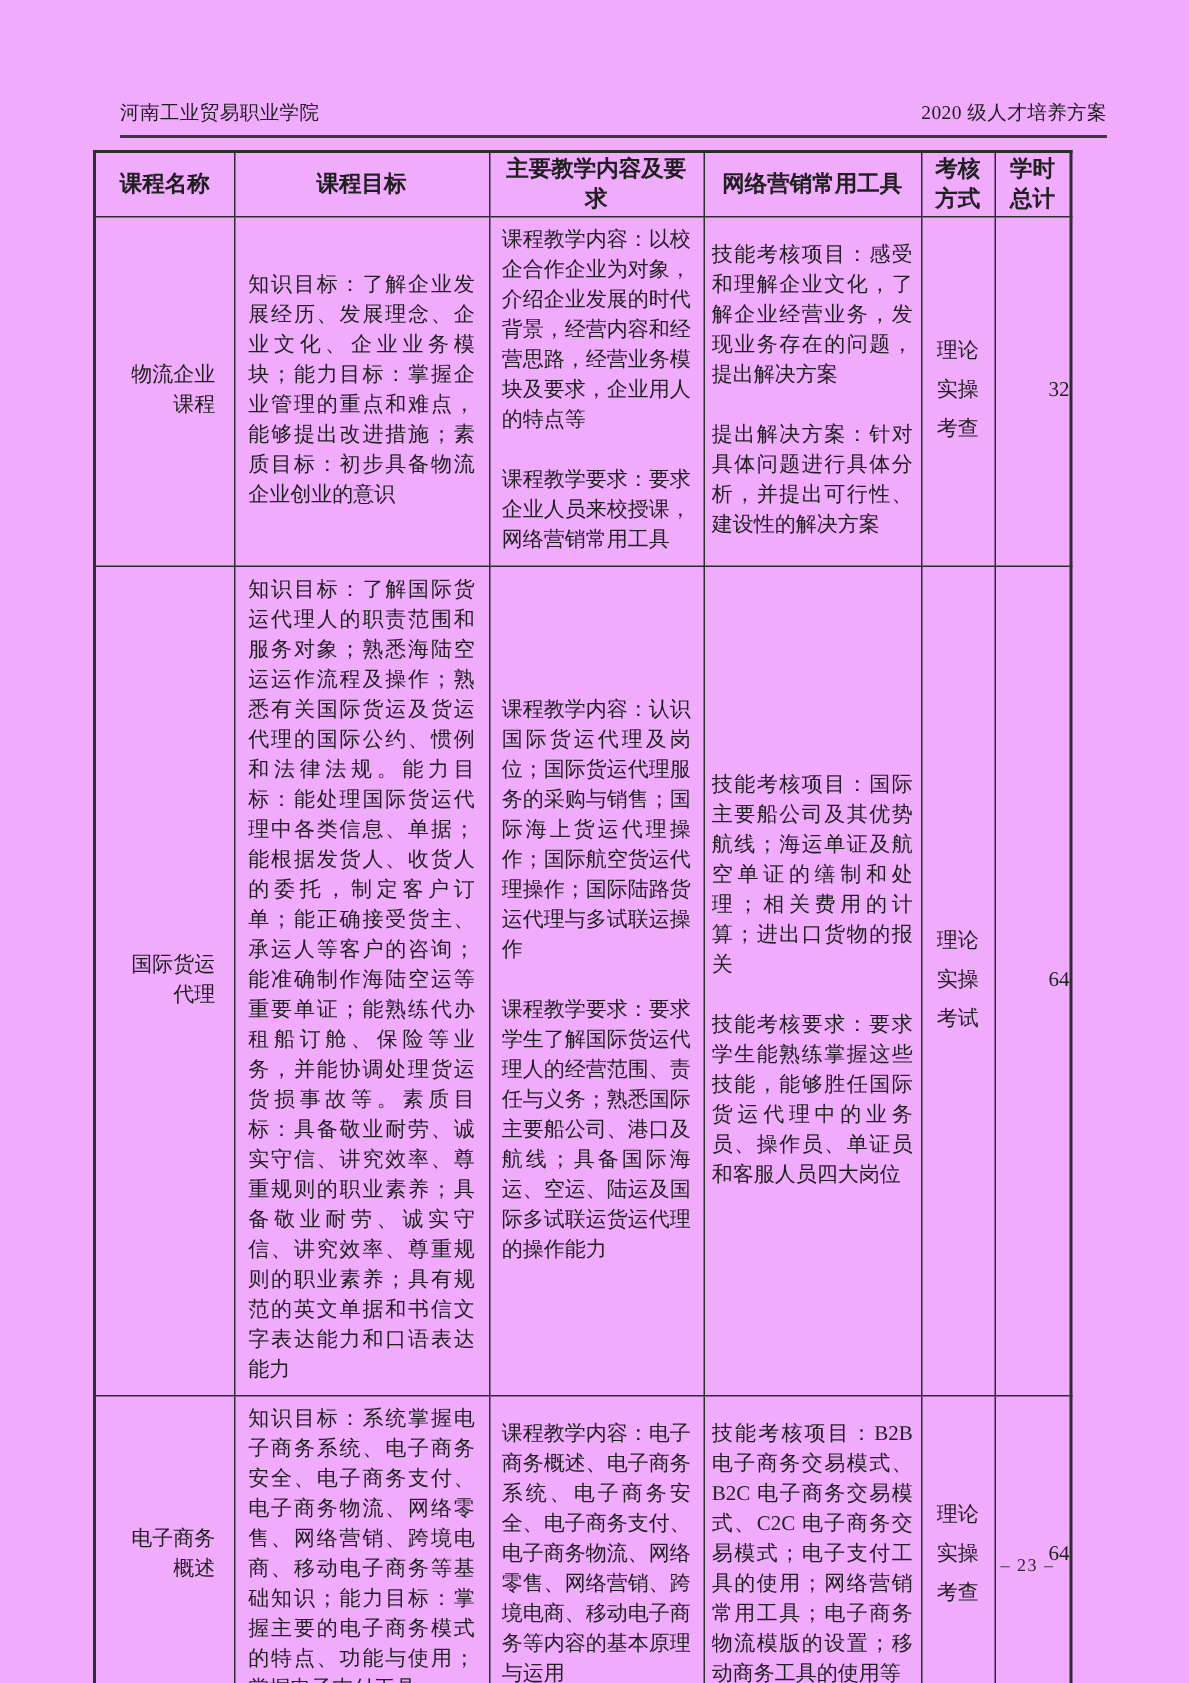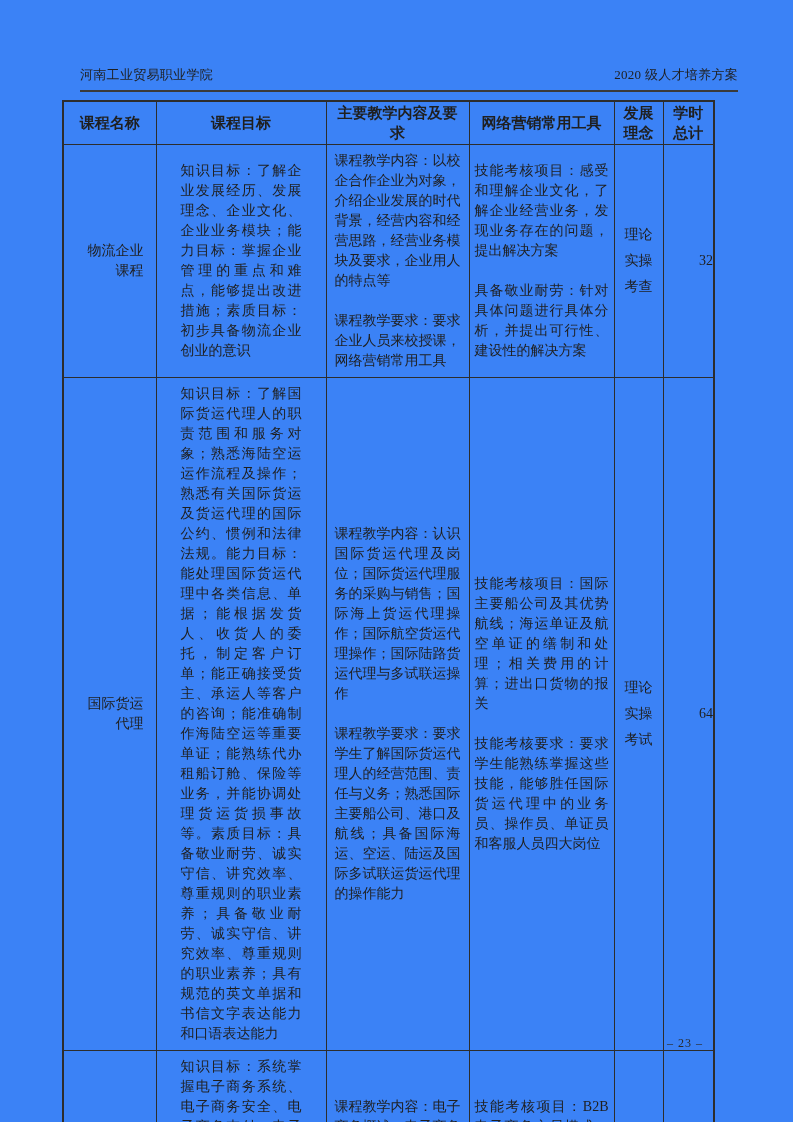--- a/index.html
+++ b/index.html
@@ -6,21 +6,21 @@
   html, body { width: 793px; height: 1122px; }
   body {
     background: #fcfcfb;
     font-family: "Liberation Serif", serif;
     color: #1f1f1f;
   }
   .page {
     position: relative;
     width: 793px;
     height: 1122px;
-    background: #3b82f6;
+    background: #f0abfc;
     overflow: hidden;
   }
   
   .page-header {
     position: absolute;
     left: 80px;
     top: 66px;
     width: 658px;
     display: flex;
     justify-content: space-between;
@@ -55,21 +55,21 @@
   .course-table td {
     font-size: 14px;
     line-height: 20px;
     vertical-align: middle;
   }
   .course-table td p + p { margin-top: 20px; }
   tr.row-1 { height: 218px; }
   tr.row-2 { height: 485px; }
   tr.row-3 { height: 177px; }
   td.cell-name   { padding: 0 12px; text-align: right; }
-  td.cell-obj    { padding: 6px 24px; text-align: justify; text-justify: inter-ideograph; }
+  td.cell-obj    { padding: 6px 9px; text-align: justify; text-justify: inter-ideograph; }
   td.cell-teach  { padding: 6px 8px; text-align: justify; text-justify: inter-ideograph; }
   td.cell-assess { padding: 6px 5px; text-align: justify; text-justify: inter-ideograph; }
   td.cell-method { text-align: center; line-height: 26px; padding: 2px; }
   td.cell-hours  { text-align: right; }
   
   .page-footer {
     position: absolute;
     left: 62px;
     top: 1036px;
     width: 641px;
@@ -97,38 +97,38 @@
       <col style="width:145px">
         <col style="width:49px">
         <col style="width:51px">
     </colgroup>
     <thead>
       <tr>
         <th>课程名称</th>
         <th>课程目标</th>
         <th>主要教学内容及要求</th>
         <th>网络营销常用工具</th>
-        <th>发展理念</th>
+        <th>考核方式</th>
         <th>学时总计</th>
       </tr>
     </thead>
     <tbody>
 
       <tr class="row-1">
         <td class="cell-name">物流企业课程</td>
         <td class="cell-obj">
           <p>知识目标：了解企业发展经历、发展理念、企业文化、企业业务模块；能力目标：掌握企业管理的重点和难点，能够提出改进措施；素质目标：初步具备物流企业创业的意识</p>
         </td>
         <td class="cell-teach">
           <p>课程教学内容：以校企合作企业为对象，介绍企业发展的时代背景，经营内容和经营思路，经营业务模块及要求，企业用人的特点等</p>
           <p>课程教学要求：要求企业人员来校授课，网络营销常用工具</p>
         </td>
         <td class="cell-assess">
           <p>技能考核项目：感受和理解企业文化，了解企业经营业务，发现业务存在的问题，提出解决方案</p>
-          <p>具备敬业耐劳：针对具体问题进行具体分析，并提出可行性、建设性的解决方案</p>
+          <p>提出解决方案：针对具体问题进行具体分析，并提出可行性、建设性的解决方案</p>
         </td>
         <td class="cell-method">
           <div>理论</div>
           <div>实操</div>
           <div>考查</div>
         </td>
         <td class="cell-hours">32</td>
       </tr>
 
       <tr class="row-2">

